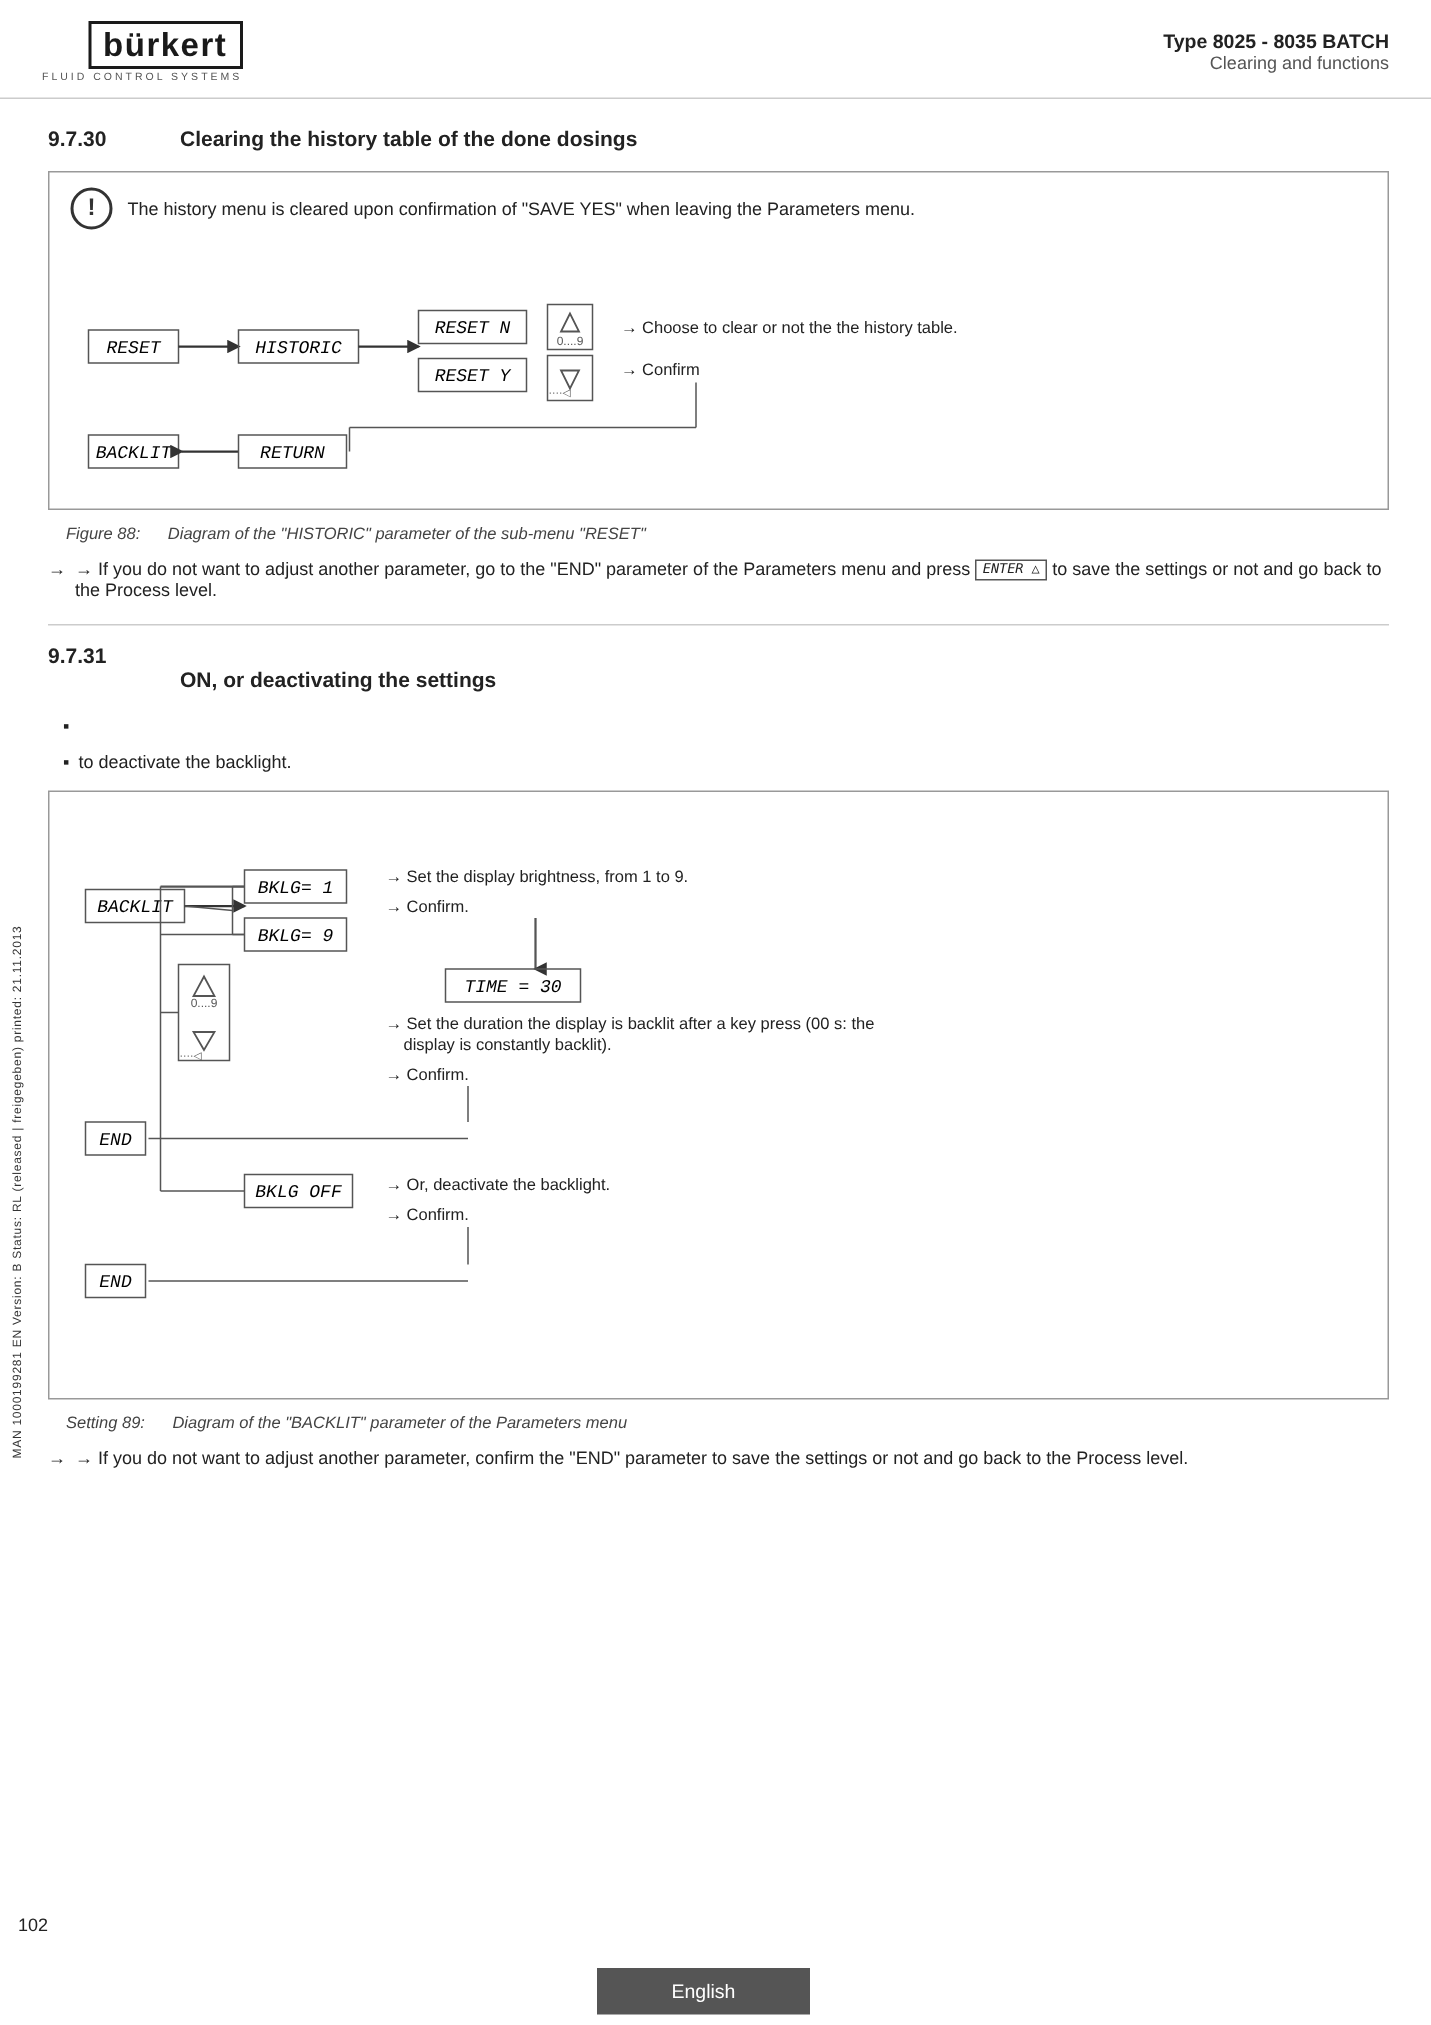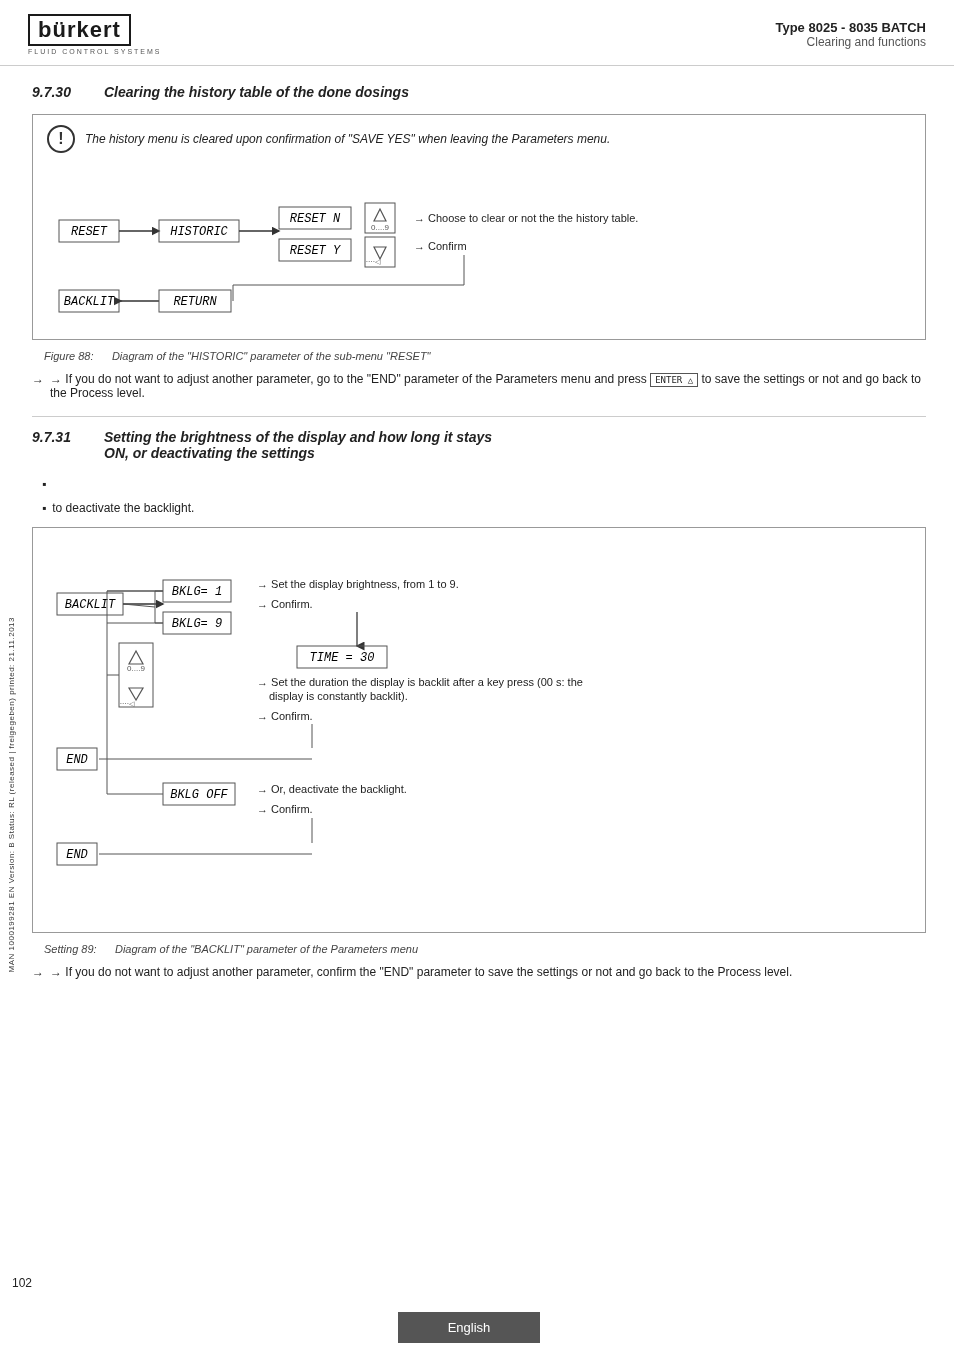--- a/index.html
+++ b/index.html
@@ -17,21 +17,21 @@
     .header {
       display: flex;
       justify-content: space-between;
       align-items: center;
       padding: 14px 28px 10px 28px;
       border-bottom: 1px solid #ccc;
     }
     .logo-area {
       display: flex;
       flex-direction: column;
-      align-items: flex-start;
+      align-items: flex-end;
     }
     .logo-burkert {
       font-size: 22px;
       font-weight: 900;
       letter-spacing: 1px;
       color: #1a1a1a;
       border: 2px solid #1a1a1a;
       padding: 2px 8px;
       line-height: 1.1;
     }
@@ -77,22 +77,21 @@
     .content {
       padding: 18px 28px 20px 32px;
     }
 
     
     .section-heading {
       font-weight: bold;
       font-size: 14px;
       margin-bottom: 14px;
       display: flex;
-      gap: 12px;
-      font-style: italic;
+      gap: 28px;
     }
     .section-num {
       min-width: 60px;
     }
 
     
     .diagram-box {
       border: 1px solid #999;
       padding: 10px 14px 14px 14px;
       margin-bottom: 10px;
@@ -114,21 +113,20 @@
       display: flex;
       align-items: center;
       justify-content: center;
       font-weight: bold;
       font-size: 16px;
       flex-shrink: 0;
       color: #333;
     }
     .info-text {
       font-size: 12px;
-      font-style: italic;
     }
 
     
     .arrow-bullet {
       display: flex;
       gap: 6px;
       align-items: flex-start;
       margin-bottom: 4px;
       font-size: 12px;
     }
@@ -287,32 +285,32 @@
   <div class="figure-caption">
     <span>Figure 88:</span>
     &nbsp;&nbsp;&nbsp;&nbsp;
     <span>Diagram of the "HISTORIC" parameter of the sub-menu "RESET"</span>
   </div>
 
   <div class="arrow-bullet" style="margin-bottom:16px;">
     <span class="arrow-sym">→</span>
     <span>
       <span>→ If you do not want to adjust another parameter, go to the "END" parameter of the Parameters menu and press</span>
-      <span style="border:1px solid #555; padding:1px 4px; font-size:9px; font-family:monospace; vertical-align:middle;">ENTER △</span>
+      <span style="border:1px solid #555; padding:1px 4px; font-size:9px; font-family:monospace; vertical-align:middle;font-style:italic;">ENTER △</span>
       <span>to save the settings or not and go back to the Process level.</span>
     </span>
   </div>
 
   <div class="horiz-line"></div>
 
   <div style="margin-top:12px;">
     <div class="section-heading">
       <span class="section-num">9.7.31</span>
       <span>
-        <span>Setting the brightness of the display and how long it stays</span><br>
+        <br>
         <span>ON, or deactivating the settings</span>
       </span>
     </div>
 
 
     <div class="bullet-item">
       <span class="bullet-dot">▪</span>
     </div>
     <div class="bullet-item">
       <span class="bullet-dot">▪</span>

